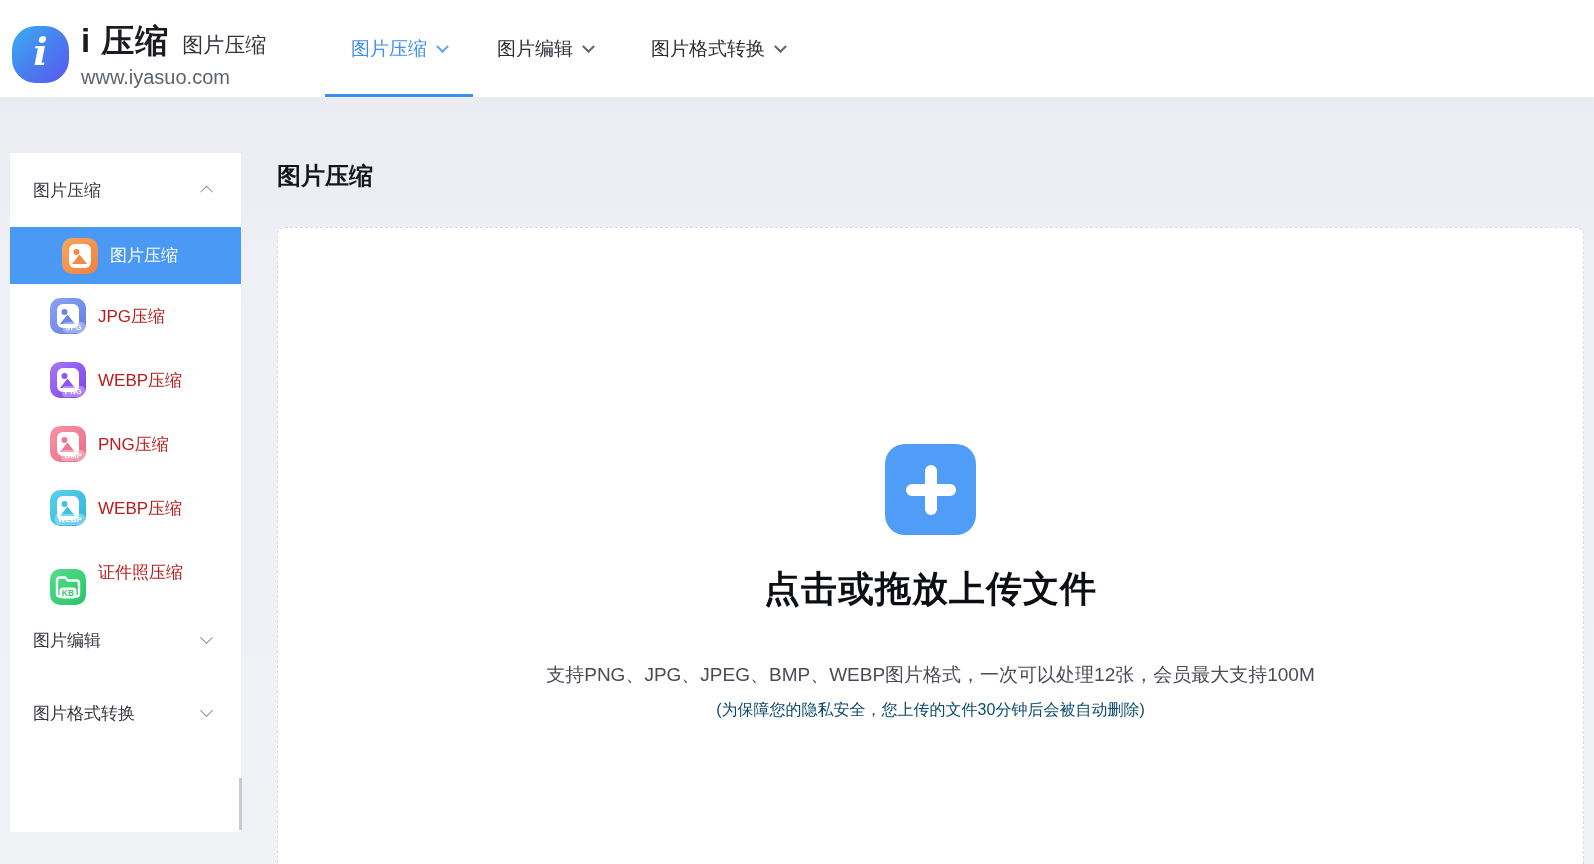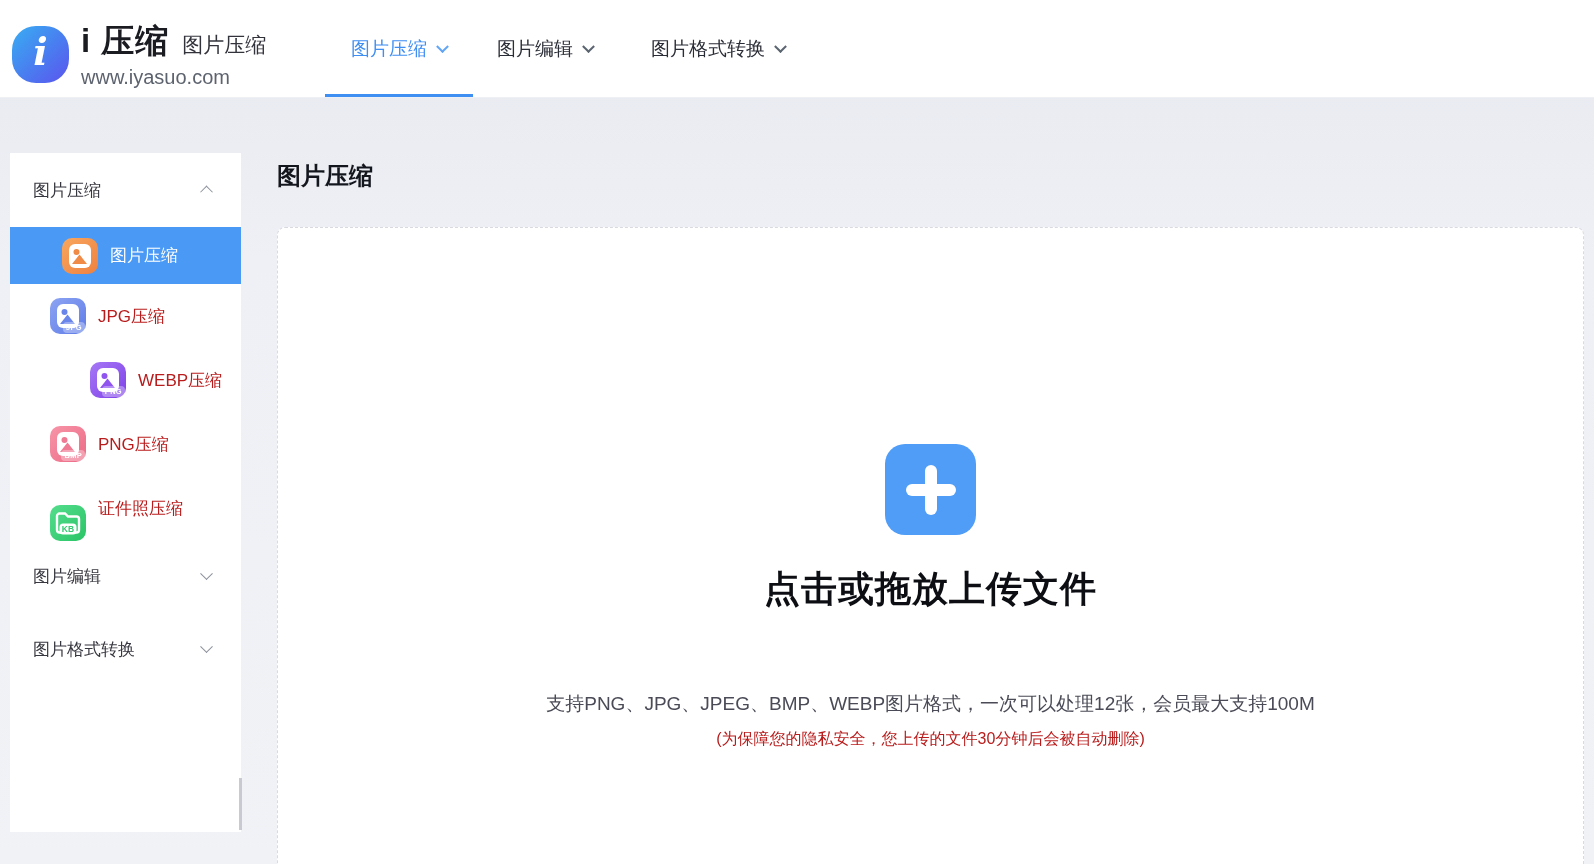--- a/index.html
+++ b/index.html
@@ -74,21 +74,21 @@
   .side-item.active .side-label { color:#ffffff; }
   .side-label { font-size:17px; color:#b91c1c; margin-left:12px; }
 
   .side-icon {
     position:relative; width:36px; height:36px; border-radius:10px; flex:0 0 36px;
     display:flex; align-items:center; justify-content:center;
   }
   .side-icon svg { display:block; }
   .ic-orange { background:linear-gradient(135deg,#f8a75e,#ee8040); color:#ef8a47; }
   .ic-jpg    { background:linear-gradient(135deg,#8da4f2,#5f7ce8); color:#6b86ea; }
-  .ic-png    { background:linear-gradient(135deg,#a678f5,#7e40e8); color:#8f55ee;margin-left:40px; }
+  .ic-png    { background:linear-gradient(135deg,#a678f5,#7e40e8); color:#8f55ee; }
   .ic-bmp    { background:linear-gradient(135deg,#f795a8,#ec6a85); color:#ef7a93; }
   .ic-webp   { background:linear-gradient(135deg,#5ad2ea,#2eb2dc); color:#3fc2e3; }
   .ic-id     { background:linear-gradient(135deg,#9a6cf5,#6c3bf0); color:#7c4ef2; }
   .ic-kb     { background:linear-gradient(135deg,#54dd8d,#2ac466); color:#33ca70;margin-top:30px; }
   .fmt-badge {
     position:absolute; right:1px; bottom:1px;
     background:rgba(255,255,255,.34); color:#fff;
     font-size:7.5px; font-weight:bold; font-style:normal; line-height:1;
     padding:2px 3px; border-radius:4px; letter-spacing:.3px;
   }
@@ -109,22 +109,22 @@
     position:relative; cursor:pointer;
   }
   .plus-btn::before, .plus-btn::after {
     content:""; position:absolute; left:50%; top:50%; background:#ffffff; border-radius:6px;
   }
   .plus-btn::before { width:50px; height:12px; transform:translate(-50%,-50%); }
   .plus-btn::after  { width:12px; height:50px; transform:translate(-50%,-50%); }
   .upload-headline {
     margin-top:30px; font-size:36px; font-weight:bold; color:#0c0e13; letter-spacing:1px;
   }
-  .upload-support { margin-top:77px; font-size:19px; color:#4a4b56; }
-  .upload-privacy { margin-top:12px; font-size:16px; color:#b91c1c; }
+  .upload-support { margin-top:48px; font-size:19px; color:#4a4b56; }
+  .upload-privacy { margin-top:12px; font-size:16px; color:#0c4a6e; }
 </style>
 </head>
 <body>
 
 <div class="header">
   <div class="brand">
     <div class="logo-badge">
       <span>i</span>
     </div>
     <div class="brand-text">
@@ -201,20 +201,31 @@
       <svg width="36" height="36" viewBox="0 0 36 36">
         <rect x="7" y="6" width="22" height="24" rx="6" fill="#ffffff"></rect>
         <circle cx="14.5" cy="14" r="3" fill="currentColor"></circle>
         <path d="M10 26 L17.5 16.5 L25 26 Z" fill="currentColor"></path>
       </svg>
       <i class="fmt-badge">BMP</i>
     </span>
     <span class="side-label">PNG压缩</span>
   </div>
 
+  <div class="side-item">
+    <span class="side-icon ic-webp">
+      <svg width="36" height="36" viewBox="0 0 36 36">
+        <rect x="7" y="6" width="22" height="24" rx="6" fill="#ffffff"></rect>
+        <circle cx="14.5" cy="14" r="3" fill="currentColor"></circle>
+        <path d="M10 26 L17.5 16.5 L25 26 Z" fill="currentColor"></path>
+      </svg>
+      <i class="fmt-badge">WEBP</i>
+    </span>
+    <span class="side-label">WEBP压缩</span>
+  </div>
 
 
   <div class="side-item">
     <span class="side-icon ic-kb">
       <svg width="36" height="36" viewBox="0 0 36 36">
         <path d="M7 11 a2.5 2.5 0 0 1 2.5-2.5 H15 l3 3 h8.5 A2.5 2.5 0 0 1 29 14 v11 a2.5 2.5 0 0 1-2.5 2.5 h-17 A2.5 2.5 0 0 1 7 25 Z" fill="none" stroke="#ffffff" stroke-width="2.4"></path>
         <rect x="9.5" y="18.5" width="17" height="11" rx="3.5" fill="#ffffff"></rect>
         <text x="18" y="27" text-anchor="middle" font-family="Liberation Sans, sans-serif" font-size="8.5" font-weight="bold" fill="currentColor">KB</text>
       </svg>
     </span>

